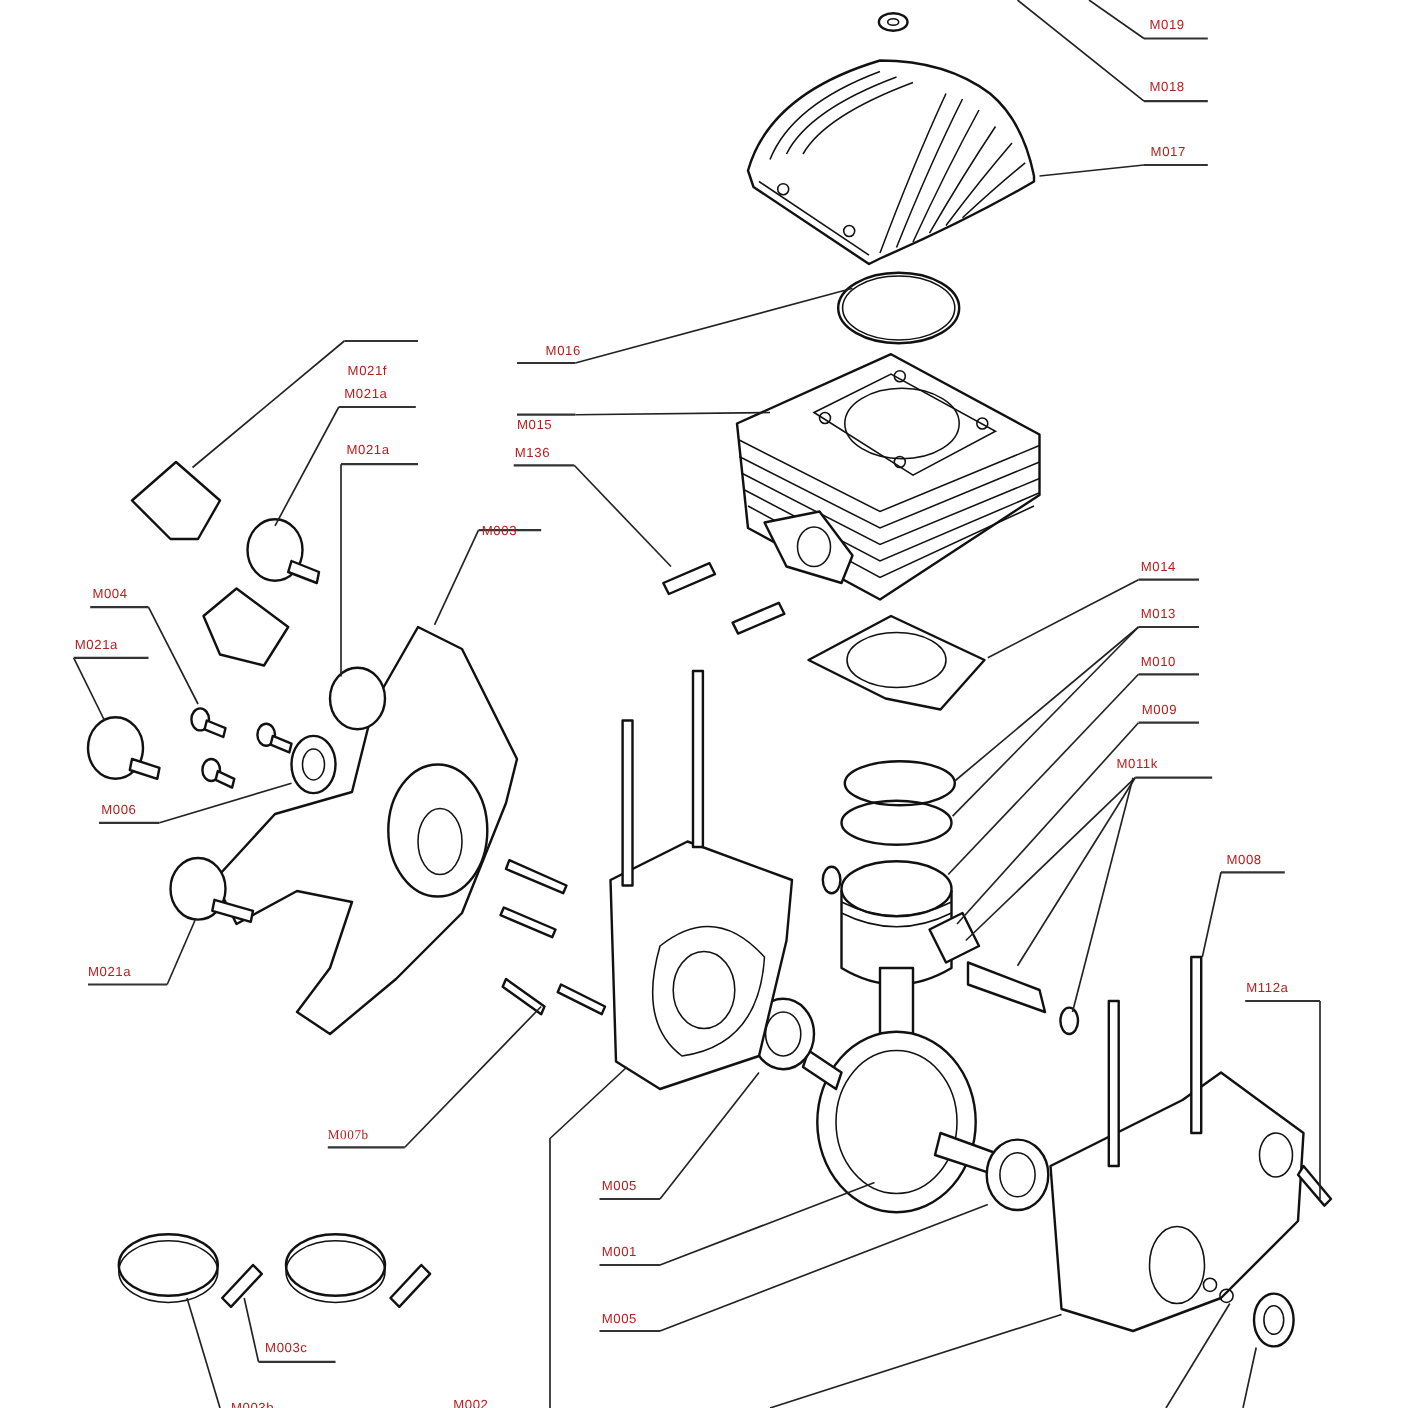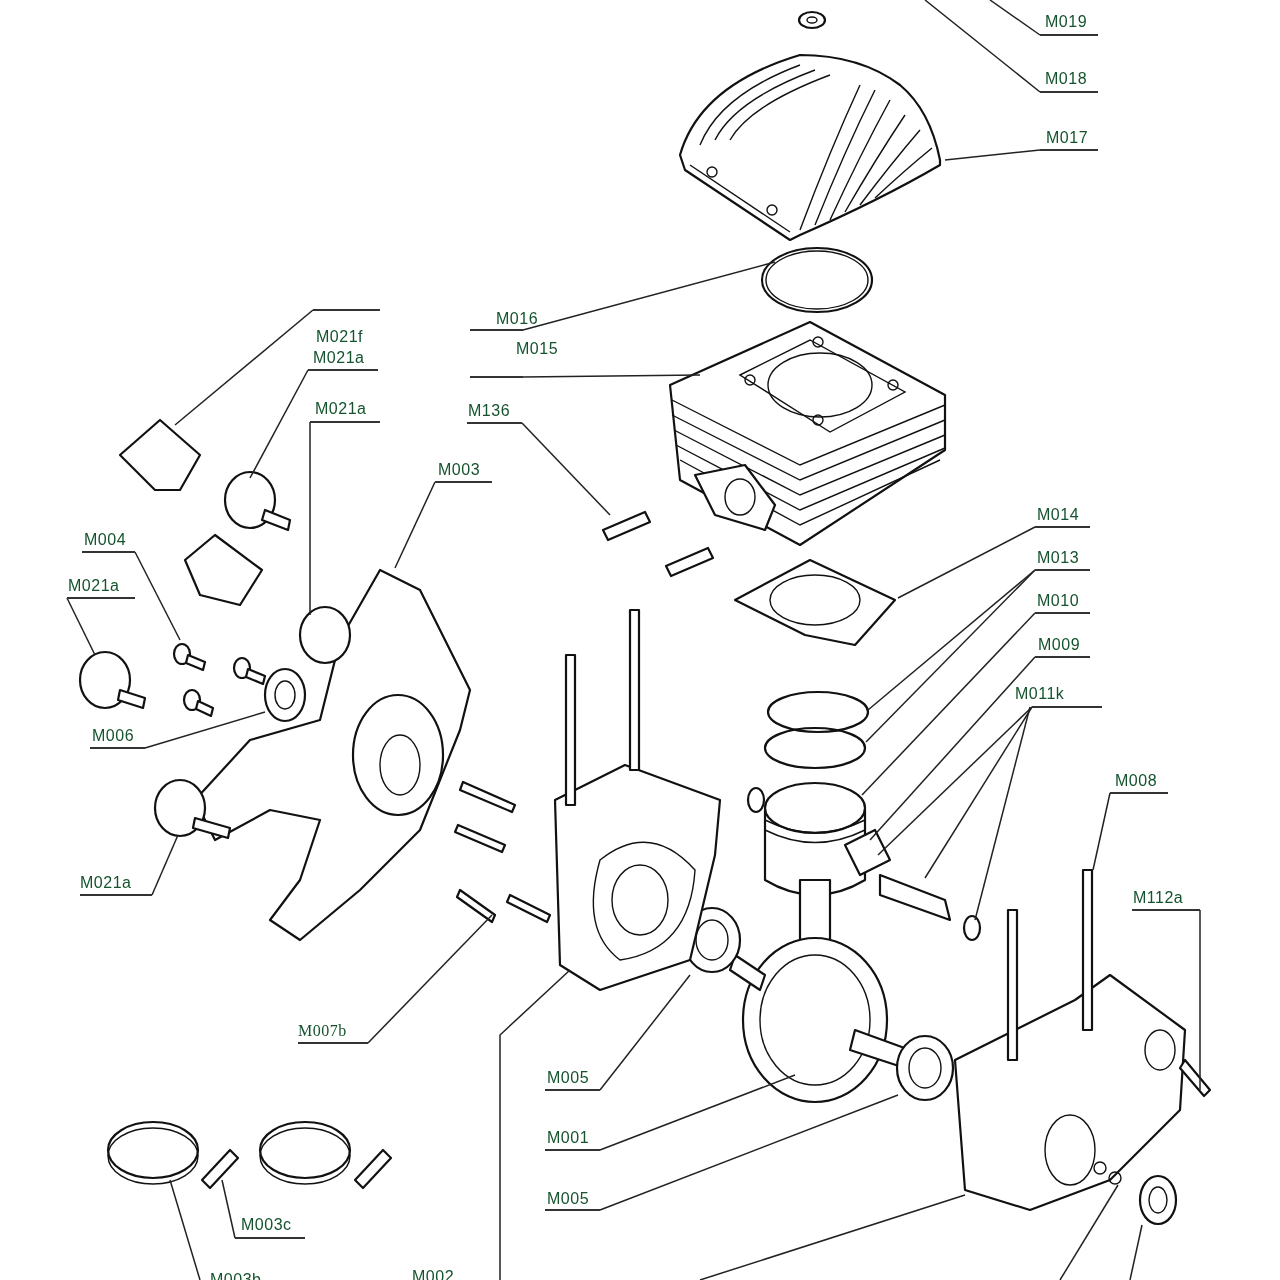--- a/index.html
+++ b/index.html
@@ -1,18 +1,18 @@
 <!DOCTYPE html>
 <html><head>
 <meta charset="utf-8">
 <style>
   html,body{margin:0;padding:0;background:#fff;}
   body{width:1280px;height:1280px;position:relative;overflow:hidden;font-family:"Liberation Sans",sans-serif;}
   svg#diagram{position:absolute;left:0;top:0;}
-  .lbl{position:absolute;font-size:16px;color:#14532d;letter-spacing:0.5px;line-height:20px;white-space:nowrap;}
+  .lbl{position:absolute;font-size:12px;color:#b91c1c;letter-spacing:0.5px;line-height:20px;white-space:nowrap;}
   .part{fill:#fff;stroke:#111;stroke-width:2.2;stroke-linejoin:round;}
   .thin{fill:none;stroke:#111;stroke-width:1.4;}
   .lead{fill:none;stroke:#222;stroke-width:1.5;}
   .ul{fill:none;stroke:#333;stroke-width:2;}
 </style>
 </head>
 <body>
 
 <svg id="diagram" width="1280" height="1280" viewBox="0 0 1280 1280">
 
@@ -230,26 +230,26 @@
     <path class="lead" d="M700 1280 L965 1195"></path>
     <path class="lead" d="M1060 1280 L1118 1185"></path>
     <path class="lead" d="M1130 1280 L1142 1225"></path>
   </g>
 </svg>
 
 <div class="lbl" style="left:1045px;top:12px;">M019</div>
 <div class="lbl" style="left:1045px;top:69px;">M018</div>
 <div class="lbl" style="left:1046px;top:128px;">M017</div>
 <div class="lbl" style="left:496px;top:309px;">M016</div>
-<div class="lbl" style="left:470px;top:339px;margin-left:46px;">M015</div>
+<div class="lbl" style="left:470px;top:376px;">M015</div>
 <div class="lbl" style="left:468px;top:401px;">M136</div>
 <div class="lbl" style="left:316px;top:288px;margin-top:39px;">M021f</div>
 <div class="lbl" style="left:313px;top:348px;">M021a</div>
 <div class="lbl" style="left:315px;top:399px;">M021a</div>
-<div class="lbl" style="left:438px;top:460px;">M003</div>
+<div class="lbl" style="left:438px;top:472px;">M003</div>
 <div class="lbl" style="left:84px;top:530px;">M004</div>
 <div class="lbl" style="left:68px;top:576px;">M021a</div>
 <div class="lbl" style="left:92px;top:726px;">M006</div>
 <div class="lbl" style="left:80px;top:873px;">M021a</div>
 <div class="lbl" style="left:1037px;top:505px;">M014</div>
 <div class="lbl" style="left:1037px;top:548px;">M013</div>
 <div class="lbl" style="left:1037px;top:591px;">M010</div>
 <div class="lbl" style="left:1038px;top:635px;">M009</div>
 <div class="lbl" style="left:1015px;top:684px;">M011k</div>
 <div class="lbl" style="left:1115px;top:771px;">M008</div>

